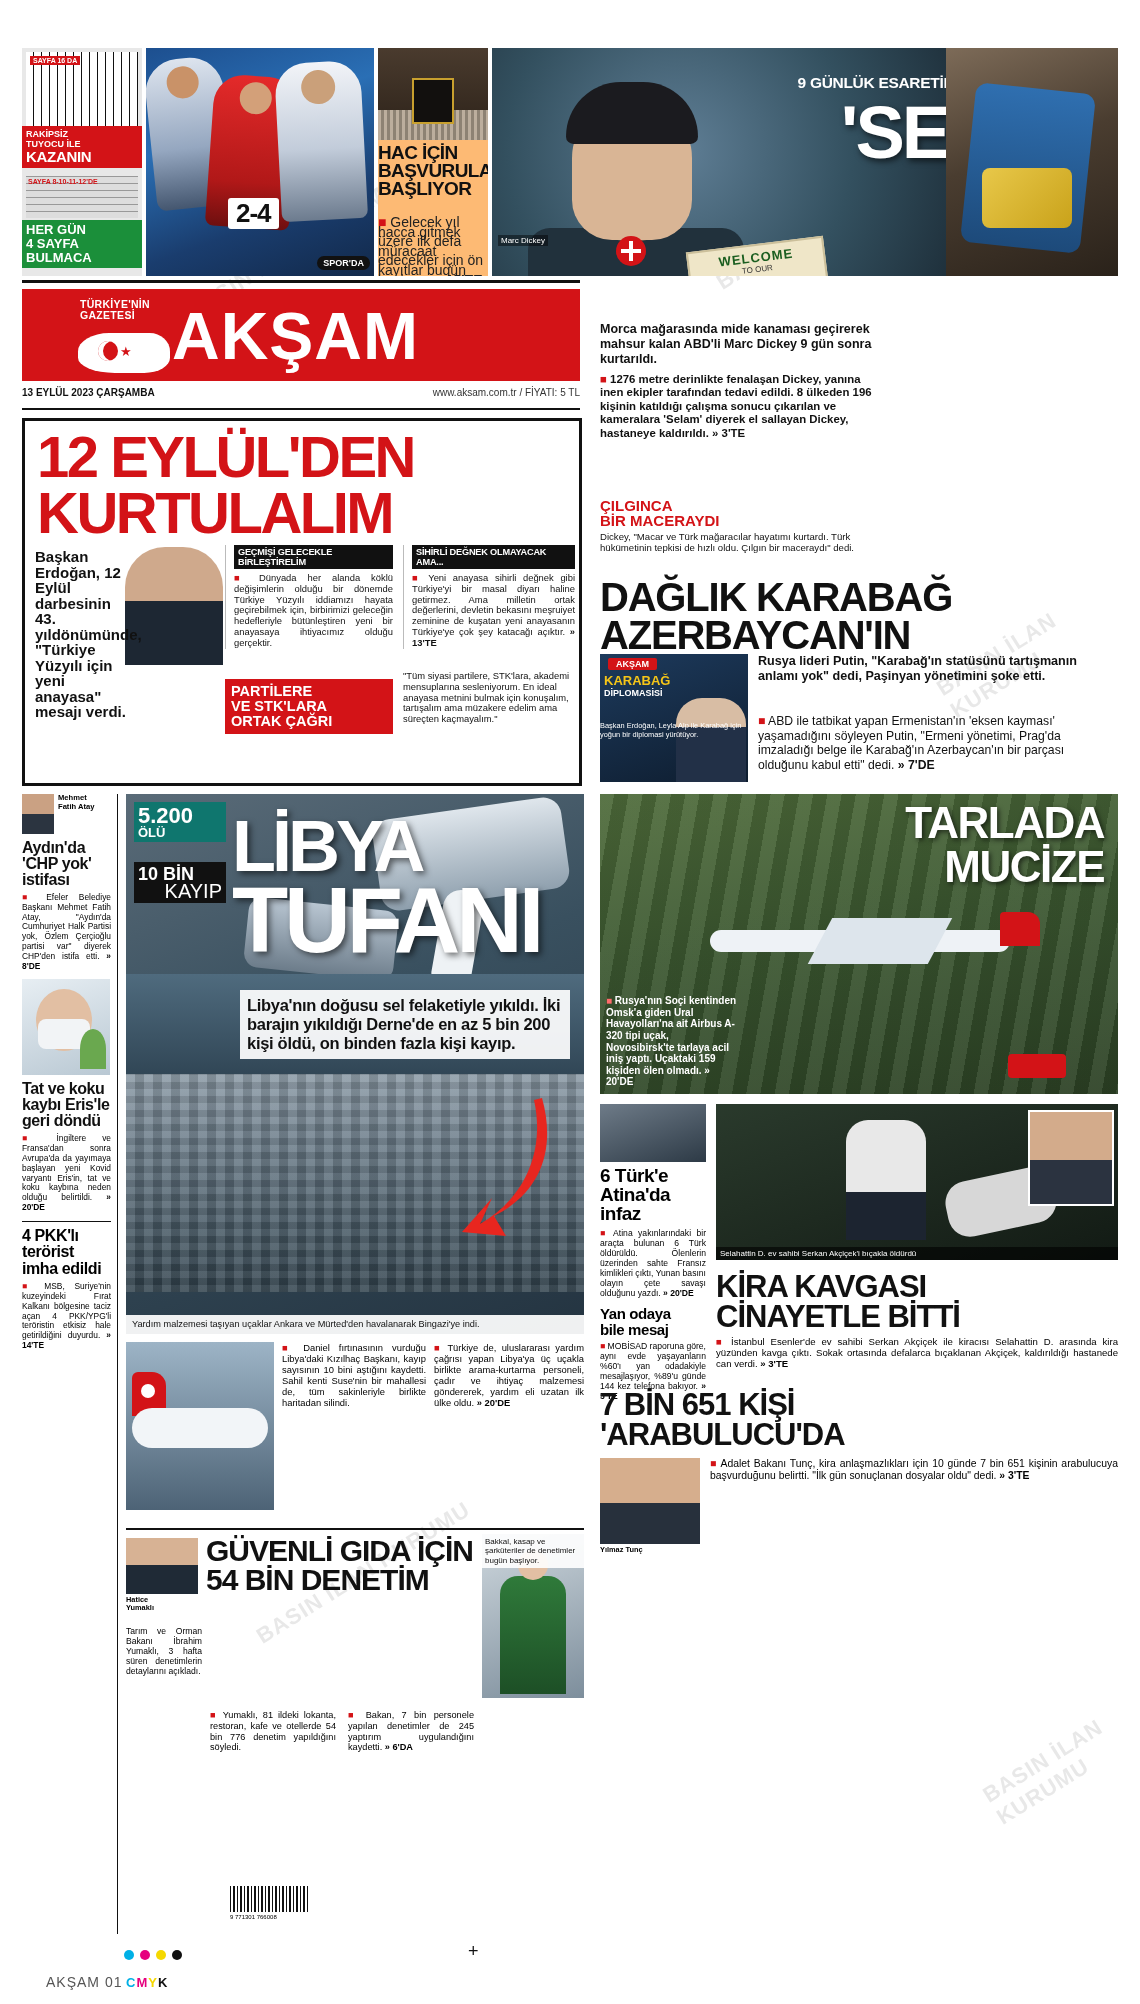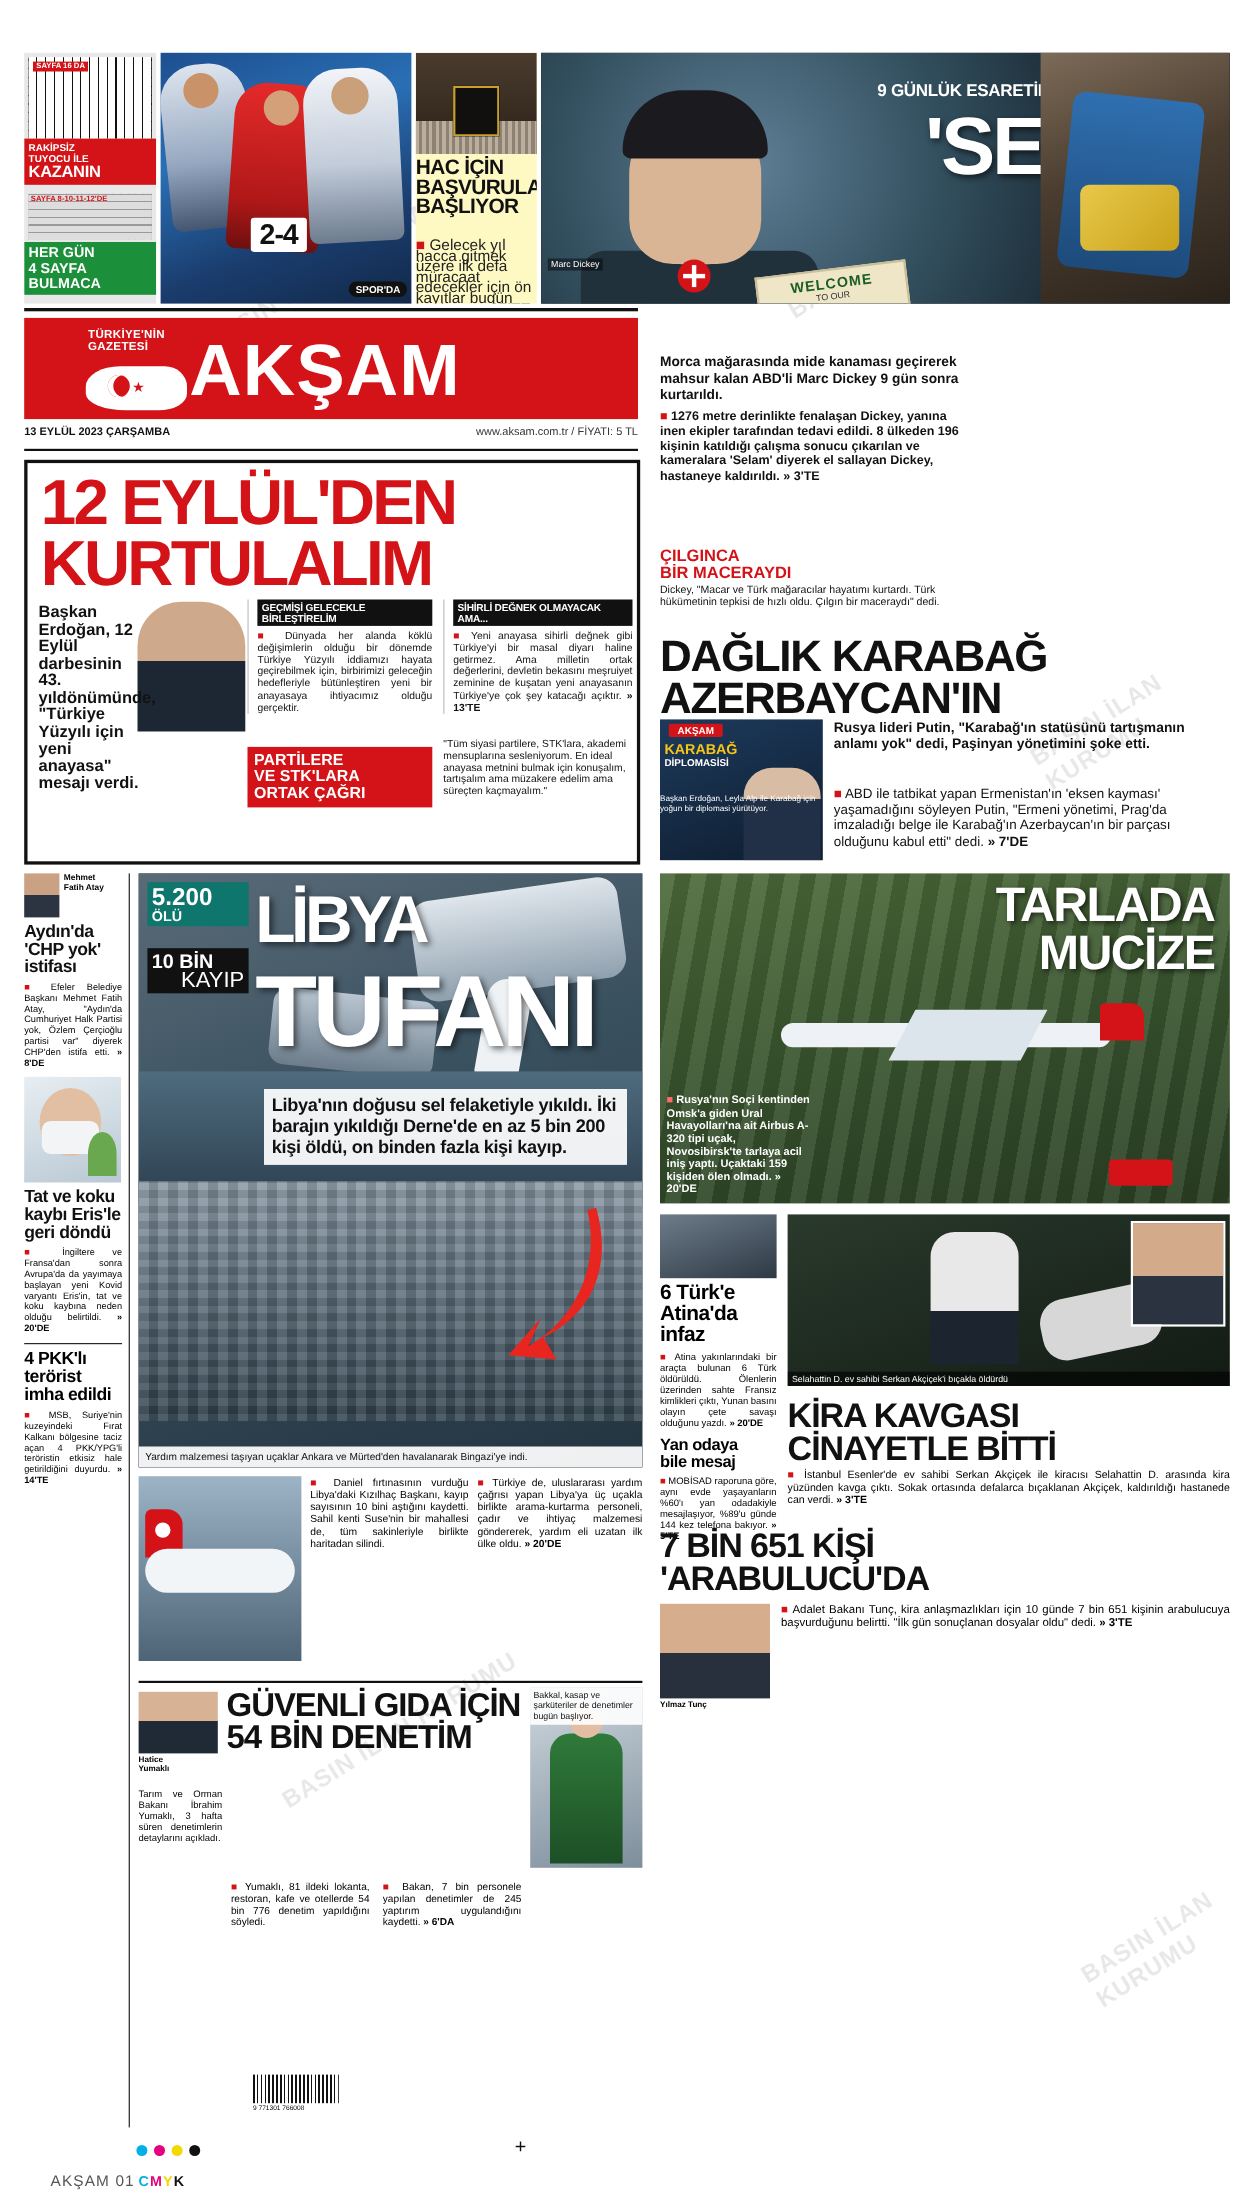--- a/index.html
+++ b/index.html
@@ -38,21 +38,21 @@
   .p1 .head { position:absolute; top:8px; left:22px; width:32px;height:32px;border-radius:50%;background:#c99268; }
   .p2 { left:64px; top:28px; width:84px; height:152px; background:linear-gradient(180deg,#e42a2a 0%,#b11818 70%,#6e0f0f 100%); border-radius:30px 30px 8px 8px; transform:rotate(4deg); }
   .p2 .head { position:absolute; top:6px; left:26px; width:32px;height:32px;border-radius:50%;background:#d3a079; }
   .p3 { left:132px; top:14px; width:86px; height:158px; background:linear-gradient(180deg,#f2f4f8 0%,#c2ccda 55%,#6c7b8e 100%); border-radius:32px 32px 8px 8px; transform:rotate(-3deg); }
   .p3 .head { position:absolute; top:8px; left:26px; width:34px;height:34px;border-radius:50%;background:#caa07a; }
   .score { position:absolute; left:82px; top:150px; background:#fff; color:#111; font-weight:bold; font-size:26px; padding:0 8px; border-radius:3px; letter-spacing:-1px;}
   .jap-title { position:absolute; left:4px; bottom:6px; width:190px; }
   .jap-title .jl { color:#fff; font-size:24px; font-weight:bold; line-height:23px; letter-spacing:-0.8px; text-shadow:1px 1px 3px #000; }
   .spor-da { position:absolute; right:4px; bottom:6px; background:#111; color:#fff; font-size:9px; font-weight:bold; padding:2px 6px; border-radius:8px; }
 
-  .hac-col { width:110px; height:228px; position:relative; overflow:hidden; background:#fef9c3; }
+  .hac-col { width:110px; height:228px; position:relative; overflow:hidden; background:#fdba74; }
   .kaaba { position:absolute; top:0; left:0; width:110px; height:92px; background:linear-gradient(180deg,#4a3b2e,#2b2118); }
   .kaaba:after { content:""; position:absolute; left:34px; top:30px; width:42px;height:46px; background:#12100e; box-shadow:0 0 0 2px #c8a02e inset; }
   .kaaba:before { content:""; position:absolute; left:0; top:62px; width:110px;height:30px; background:repeating-linear-gradient(90deg,#bcae9d 0 3px,#8d8273 3px 6px); }
   .hac-head { position:absolute; top:96px; left:0; width:110px; }
   .hac-head .h { font-size:19px; font-weight:bold; line-height:18px; letter-spacing:-0.6px; color:#111; }
   .hac-body { position:absolute; top:170px; left:0; width:110px; font-size:14px; line-height:9.6px; color:#222; }
   .hac-body b.sq { color:#d31317; }
 
   .selam-col { flex:1; position:relative; overflow:hidden; background:#0d1a26; }
   .selam-photo { position:absolute; inset:0;
@@ -140,21 +140,21 @@
   .lib-car1 { position:absolute; left:250px; top:14px; width:190px; height:92px; background:linear-gradient(180deg,#dfe6ec,#8fa0ae); border-radius:18px; transform:rotate(-8deg); }
   .lib-car2 { position:absolute; left:120px; top:110px; width:150px; height:70px; background:linear-gradient(180deg,#b9c6d2,#6c7c8a); border-radius:14px; transform:rotate(6deg); }
   .lib-person { position:absolute; left:312px; top:96px; width:40px; height:92px; background:#eef2f5; border-radius:18px 18px 6px 6px; transform:rotate(10deg); }
   .lib-water { position:absolute; left:0; top:180px; width:458px; height:120px; background:linear-gradient(180deg,#4f6b7e,#2b3f4e); }
   .badge-5200 { position:absolute; left:8px; top:8px; width:92px; background:#0f766e; color:#fff; padding:3px 4px; }
   .badge-5200 .n { font-size:22px; font-weight:bold; line-height:21px; }
   .badge-5200 .t { font-size:13px; font-weight:bold; line-height:13px; }
   .badge-10bin { position:absolute; left:8px; top:68px; width:92px; background:#111; color:#fff; padding:3px 4px; }
   .badge-10bin .n { font-size:18px; font-weight:bold; line-height:18px; }
   .badge-10bin .t { font-size:20px; font-weight:normal; line-height:17px;text-align:right; }
-  .libya-word { position:absolute; left:106px; top:0; color:#fff; font-size:60px; font-weight:bold; letter-spacing:-4px; line-height:84px; text-shadow:3px 3px 6px rgba(0,0,0,.55); }
+  .libya-word { position:absolute; left:106px; top:10px; color:#fff; font-size:72px; font-weight:bold; letter-spacing:-4px; line-height:84px; text-shadow:3px 3px 6px rgba(0,0,0,.55); }
   .tufani-word { position:absolute; left:106px; top:84px; color:#fff; font-size:92px; font-weight:bold; letter-spacing:-4px; line-height:84px; text-shadow:3px 3px 6px rgba(0,0,0,.55); }
   .libya-sub { position:absolute; left:114px; top:196px; width:330px; background:rgba(255,255,255,.92); color:#111; font-size:16.5px; font-weight:bold; line-height:19px; padding:6px 7px; letter-spacing:-.3px; }
   .libya-aerial { position:absolute; left:0; top:280px; width:458px; height:218px;
     background: linear-gradient(180deg,#8b9aa6 0%,#6e7f8c 30%,#4a5c68 70%,#33444f 100%); }
   .aerial-blocks { position:absolute; inset:0;
     background-image:
       repeating-linear-gradient(90deg, rgba(255,255,255,.08) 0 9px, rgba(0,0,0,.12) 9px 18px),
       repeating-linear-gradient(0deg, rgba(255,255,255,.06) 0 7px, rgba(0,0,0,.1) 7px 14px); }
   .red-arrow { position:absolute; right:28px; top:300px; width:110px; height:150px; }
   .red-arrow svg { display:block; }

